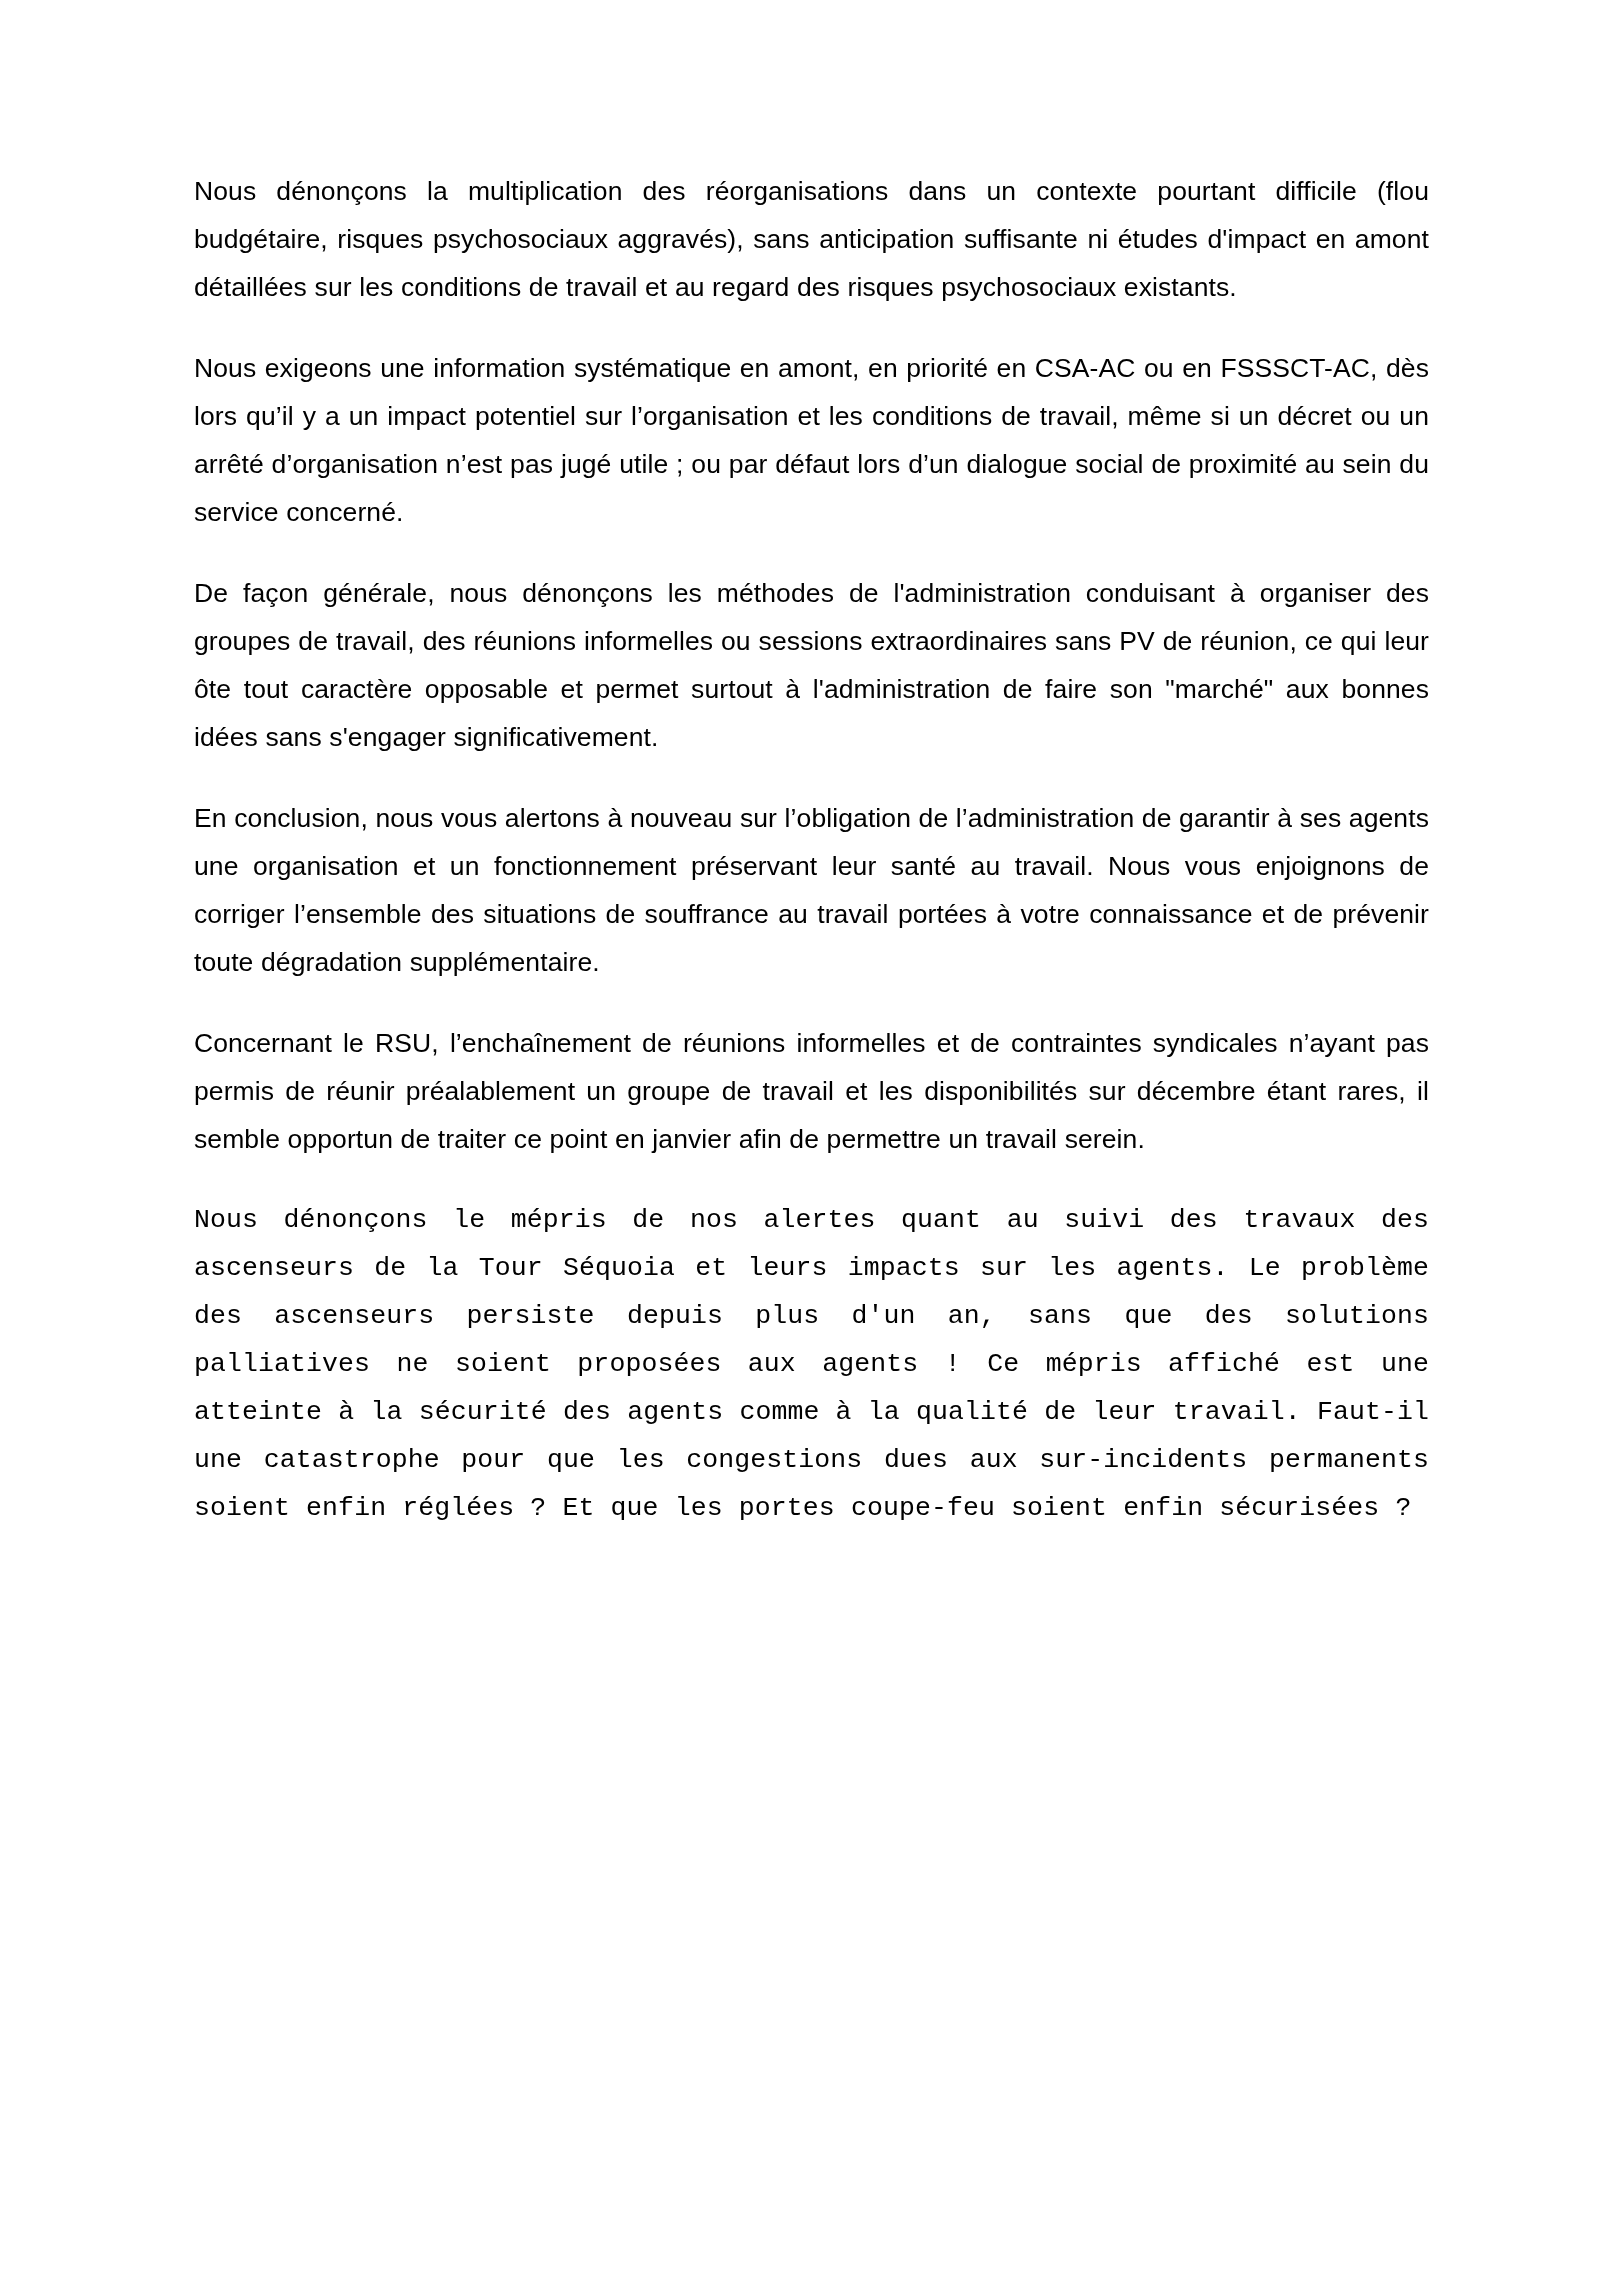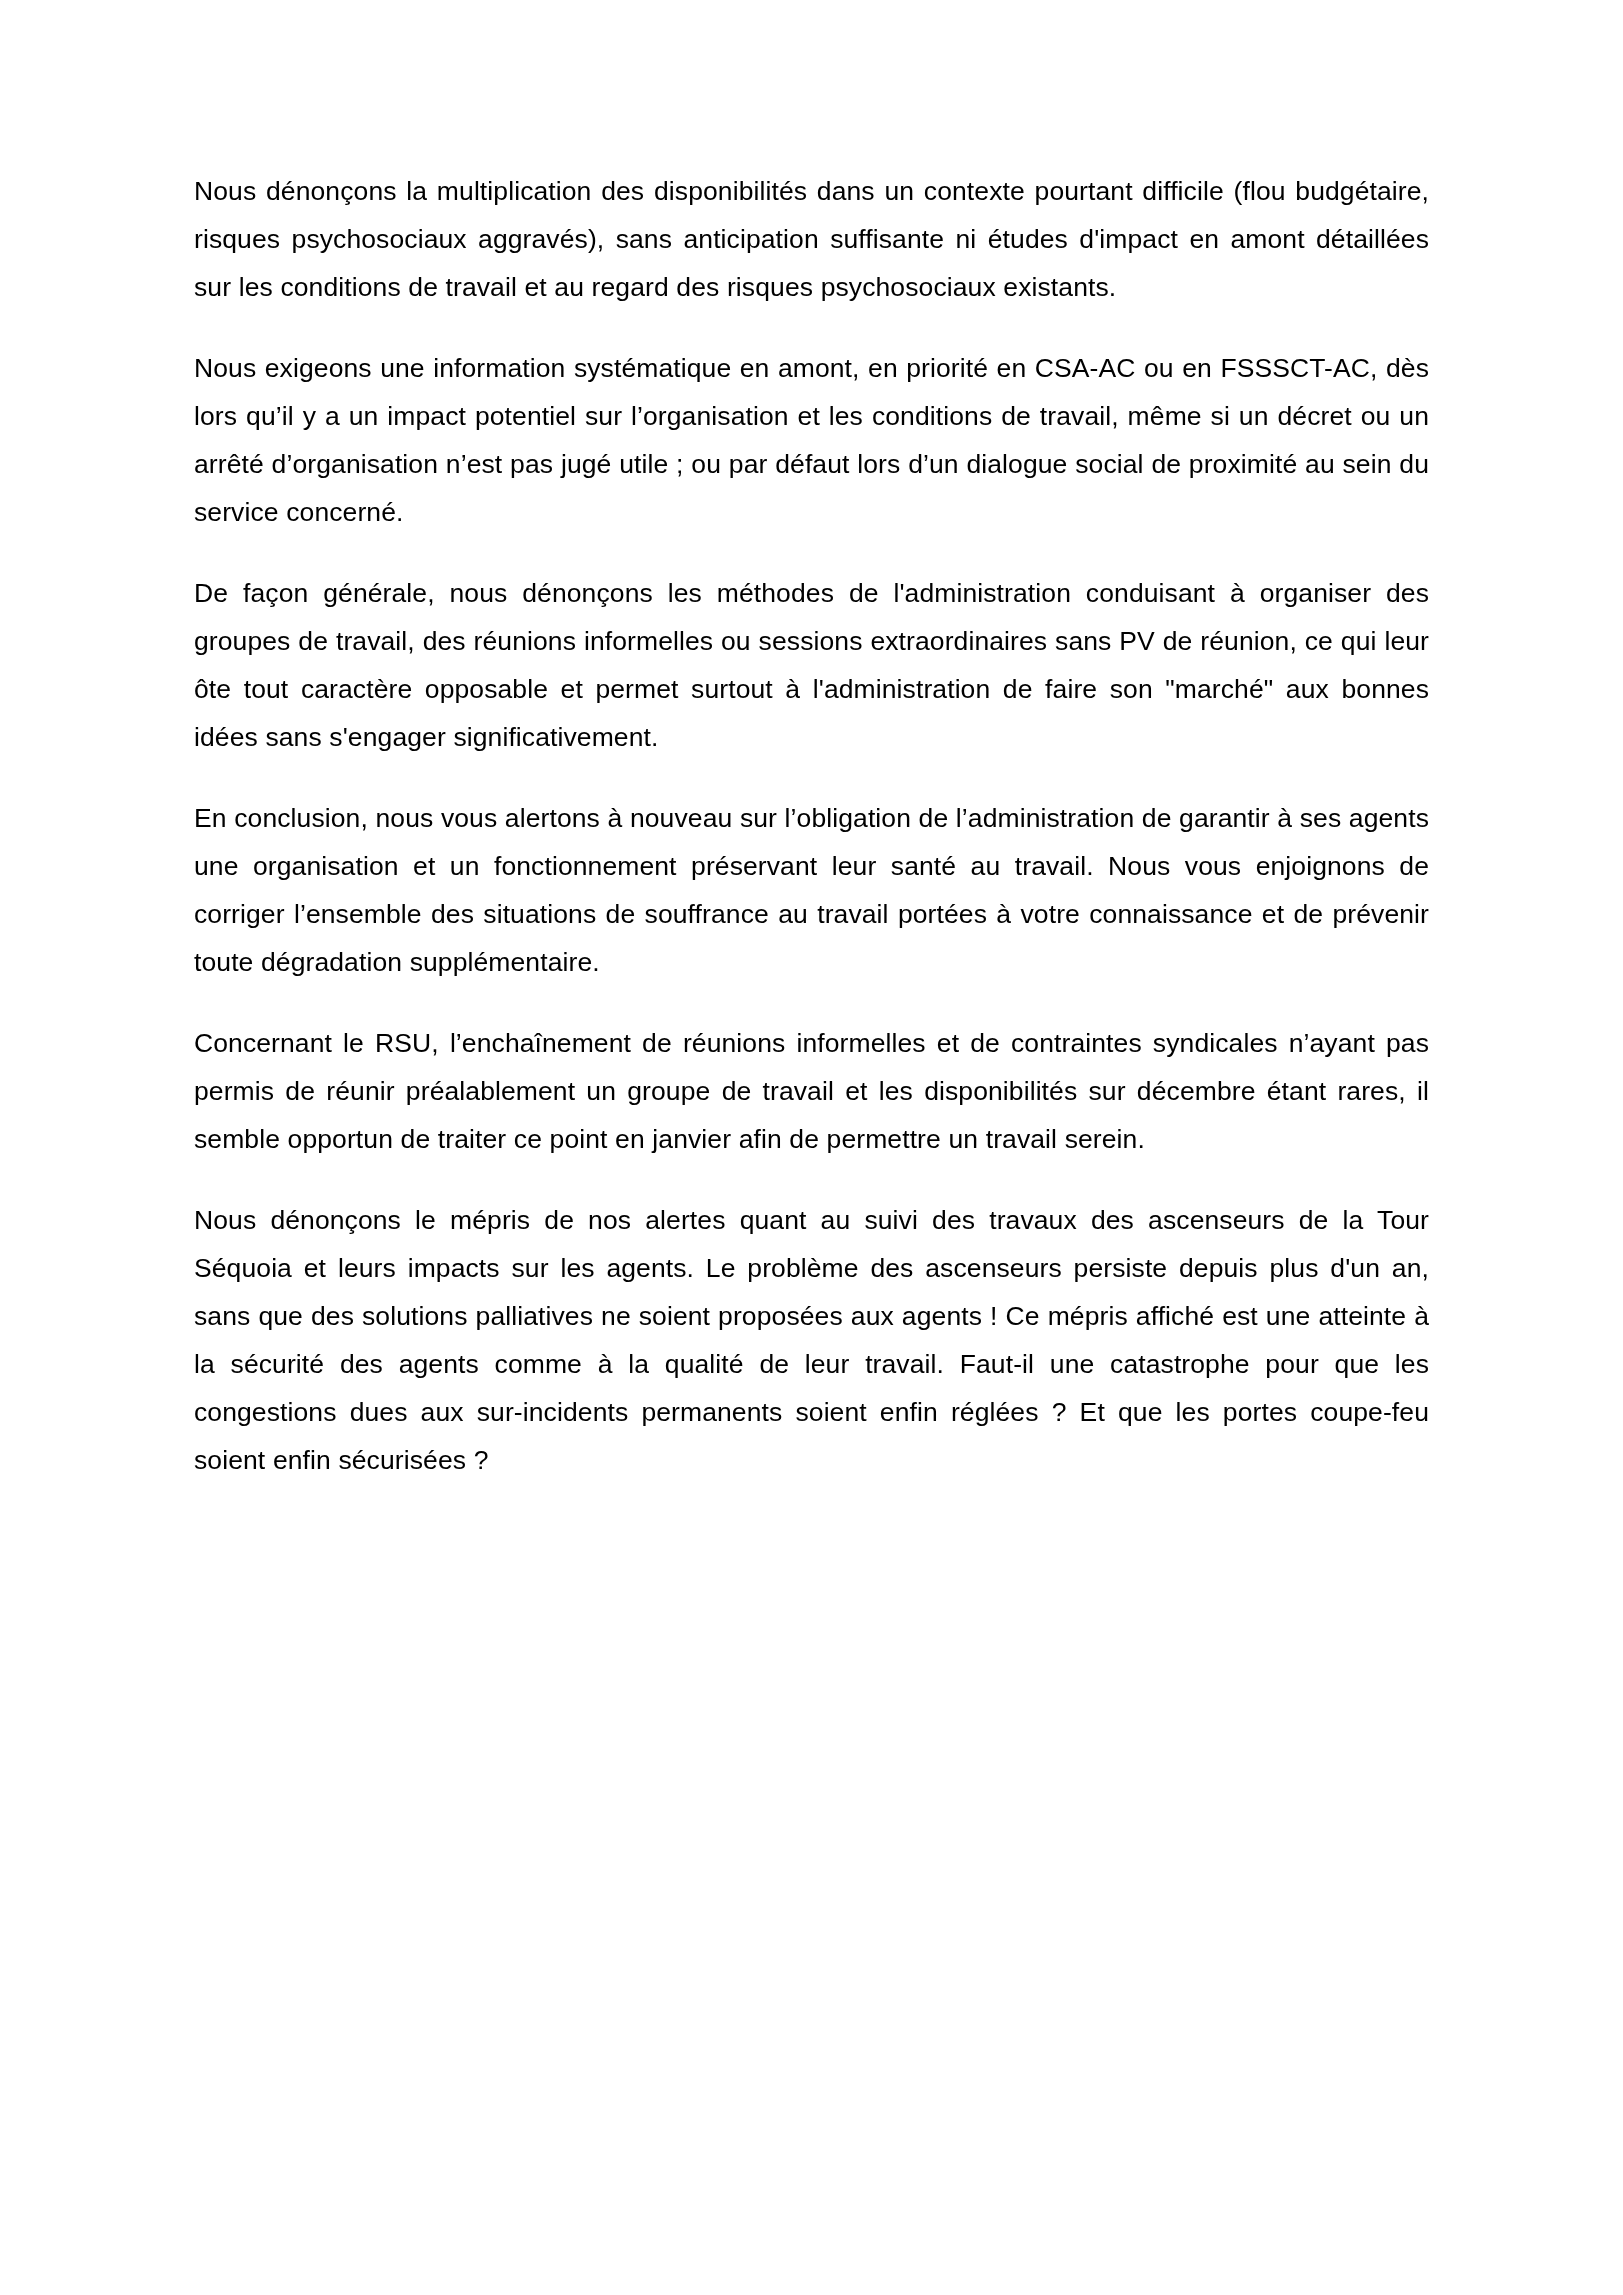--- a/index.html
+++ b/index.html
@@ -31,29 +31,30 @@
     text-align: justify;
     text-justify: inter-word;
     margin: 0 0 33px 0;
     letter-spacing: 0.1px;
     word-spacing: 0.1px;
     hyphens: none;
     -webkit-hyphens: none;
   }
   .para:last-child {
     margin-bottom: 0;
+    font-family: Liberation Mono, monospace;
   }
 </style>
 </head>
 <body>
 
 <div class="page">
   <div class="content">
 
-    <p class="para">Nous dénonçons la multiplication des disponibilités dans un contexte pourtant difficile (flou budgétaire, risques psychosociaux aggravés), sans anticipation suffisante ni études d'impact en amont détaillées sur les conditions de travail et au regard des risques psychosociaux existants.</p>
+    <p class="para">Nous dénonçons la multiplication des réorganisations dans un contexte pourtant difficile (flou budgétaire, risques psychosociaux aggravés), sans anticipation suffisante ni études d'impact en amont détaillées sur les conditions de travail et au regard des risques psychosociaux existants.</p>
 
     <p class="para">Nous exigeons une information systématique en amont, en priorité en CSA-AC ou en FSSSCT-AC, dès lors qu’il y a un impact potentiel sur l’organisation et les conditions de travail, même si un décret ou un arrêté d’organisation n’est pas jugé utile ; ou par défaut lors d’un dialogue social de proximité au sein du service concerné.</p>
 
     <p class="para">De façon générale, nous dénonçons les méthodes de l'administration conduisant à organiser des groupes de travail, des réunions informelles ou sessions extraordinaires sans PV de réunion, ce qui leur ôte tout caractère opposable et permet surtout à l'administration de faire son "marché" aux bonnes idées sans s'engager significativement.</p>
 
     <p class="para">En conclusion, nous vous alertons à nouveau sur l’obligation de l’administration de garantir à ses agents une organisation et un fonctionnement préservant leur santé au travail. Nous vous enjoignons de corriger l’ensemble des situations de souffrance au travail portées à votre connaissance et de prévenir toute dégradation supplémentaire.</p>
 
     <p class="para">Concernant le RSU, l’enchaînement de réunions informelles et de contraintes syndicales n’ayant pas permis de réunir préalablement un groupe de travail et les disponibilités sur décembre étant rares, il semble opportun de traiter ce point en janvier afin de permettre un travail serein.</p>
 
     <p class="para">Nous dénonçons le mépris de nos alertes quant au suivi des travaux des ascenseurs de la Tour Séquoia et leurs impacts sur les agents. Le problème des ascenseurs persiste depuis plus d'un an, sans que des solutions palliatives ne soient proposées aux agents ! Ce mépris affiché est une atteinte à la sécurité des agents comme à la qualité de leur travail. Faut-il une catastrophe pour que les congestions dues aux sur-incidents permanents soient enfin réglées ? Et que les portes coupe-feu soient enfin sécurisées ?</p>

